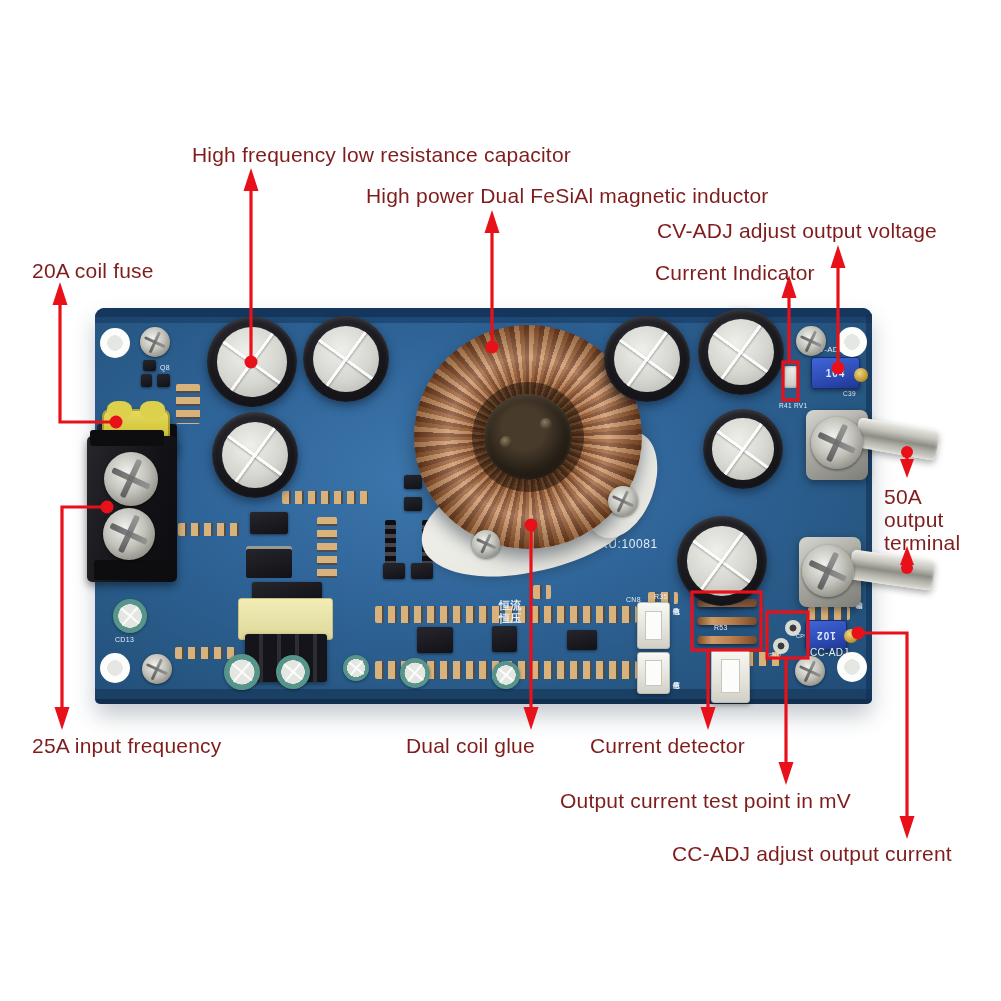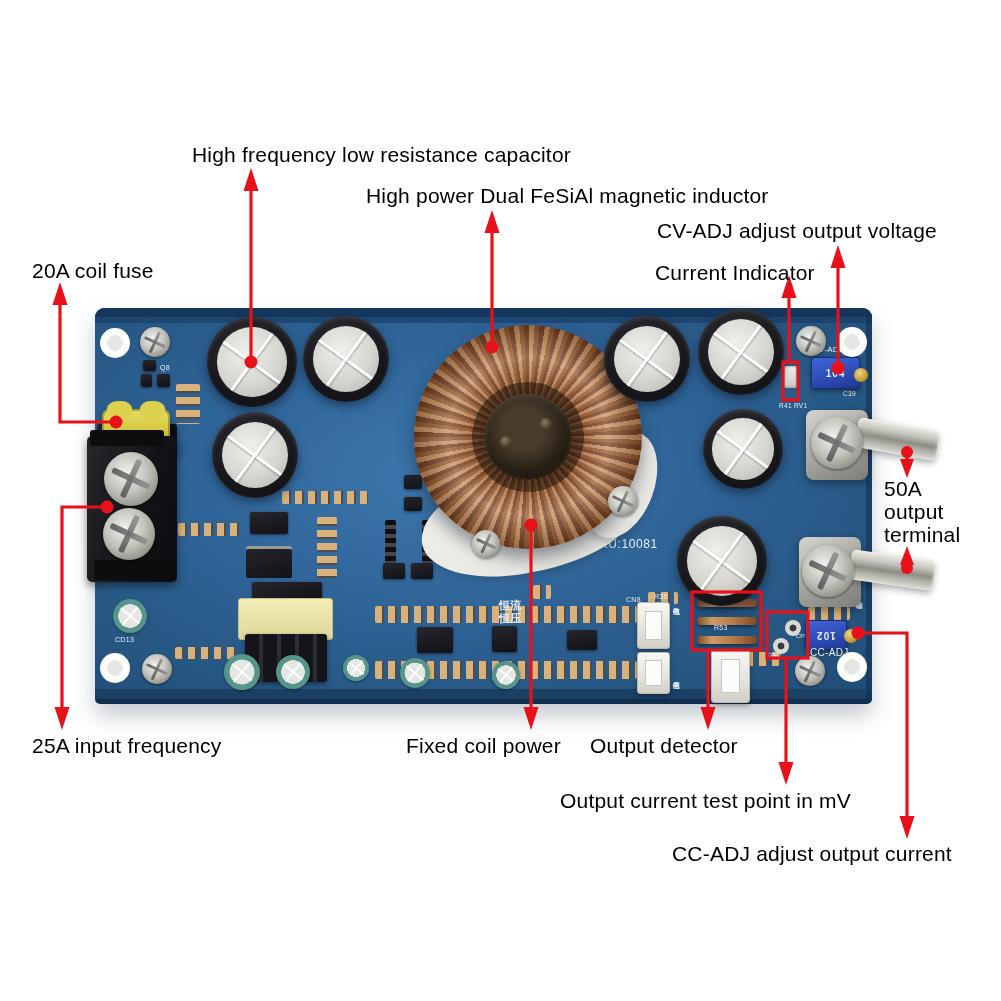--- a/index.html
+++ b/index.html
@@ -1,21 +1,21 @@
 <!DOCTYPE html>
 <html><head>
 <meta charset="utf-8">
 <style>
   html,body { margin:0; padding:0; background:#fff; }
   .stage { position:relative; width:1001px; height:1001px; background:#ffffff;
            font-family:"Liberation Sans", sans-serif; overflow:hidden; }
   .abs { position:absolute; }
-  .label { position:absolute; color:#000000; font-size:21px; line-height:23px;
+  .label { position:absolute; color:#7f1d1d; font-size:21px; line-height:23px;
            white-space:nowrap; letter-spacing:0.2px; }
-  .label.wrap { white-space:normal; }
+  .label.wrap { white-space:normal;margin-top:8px; }
 
   .board { background:
       radial-gradient(ellipse at 45% 42%, #3d78ae 0%, #2f6498 42%, #275783 72%, #204b76 100%);
       border-radius:10px; box-shadow:0 12px 22px rgba(45,65,90,.28); }
   .hole { border-radius:50%; background:
       radial-gradient(circle, #e5e7e3 0 36%, #fdfdfb 37% 76%, #ccd2d5 77% 88%, rgba(255,255,255,0) 89%); }
   .screw { border-radius:50%; background:
       radial-gradient(circle at 42% 38%, #f1f1ed, #c3c3bc 45%, #94948d 75%, #6f6f69);
       box-shadow:0 1px 3px rgba(0,0,0,.5); }
   .screw::before,.screw::after { content:""; position:absolute; left:50%; top:12%;
@@ -285,18 +285,18 @@
     </g>
   </svg>
 
   <div class="label" style="left:192px; top:143px;">High frequency low resistance capacitor</div>
   <div class="label" style="left:657px; top:219px;">CV-ADJ adjust output voltage</div>
   <div class="label" style="left:366px; top:184px;">High power Dual FeSiAl magnetic inductor</div>
   <div class="label" style="left:655px; top:261px;">Current Indicator</div>
   <div class="label" style="left:32px; top:259px;">20A coil fuse</div>
   <div class="label wrap" style="left:884px; top:477px; width:100px;">50A output terminal</div>
   <div class="label" style="left:32px; top:734px;">25A input frequency</div>
-  <div class="label" style="left:406px; top:734px;">Fixed coil power</div>
-  <div class="label" style="left:590px; top:734px;">Output detector</div>
+  <div class="label" style="left:406px; top:734px;">Dual coil glue</div>
+  <div class="label" style="left:590px; top:734px;">Current detector</div>
   <div class="label" style="left:560px; top:789px;">Output current test point in mV</div>
   <div class="label" style="left:672px; top:842px;">CC-ADJ adjust output current</div>
 
 </div>
 
 </body></html>

